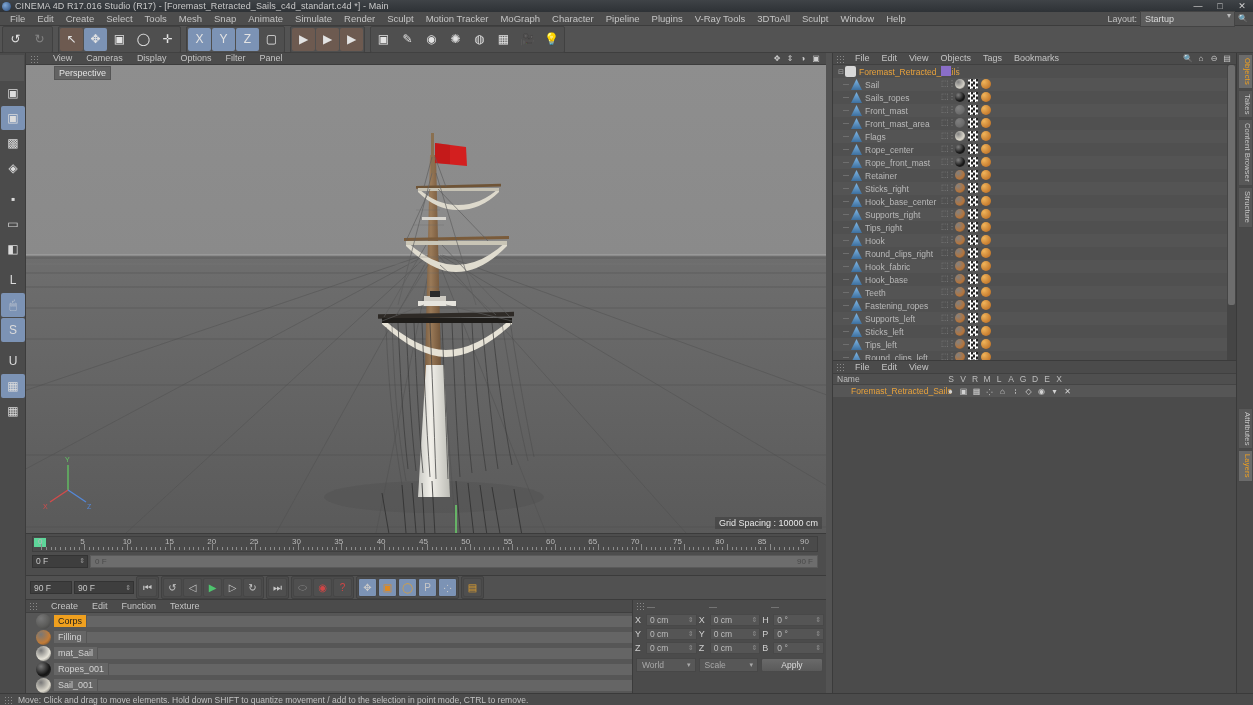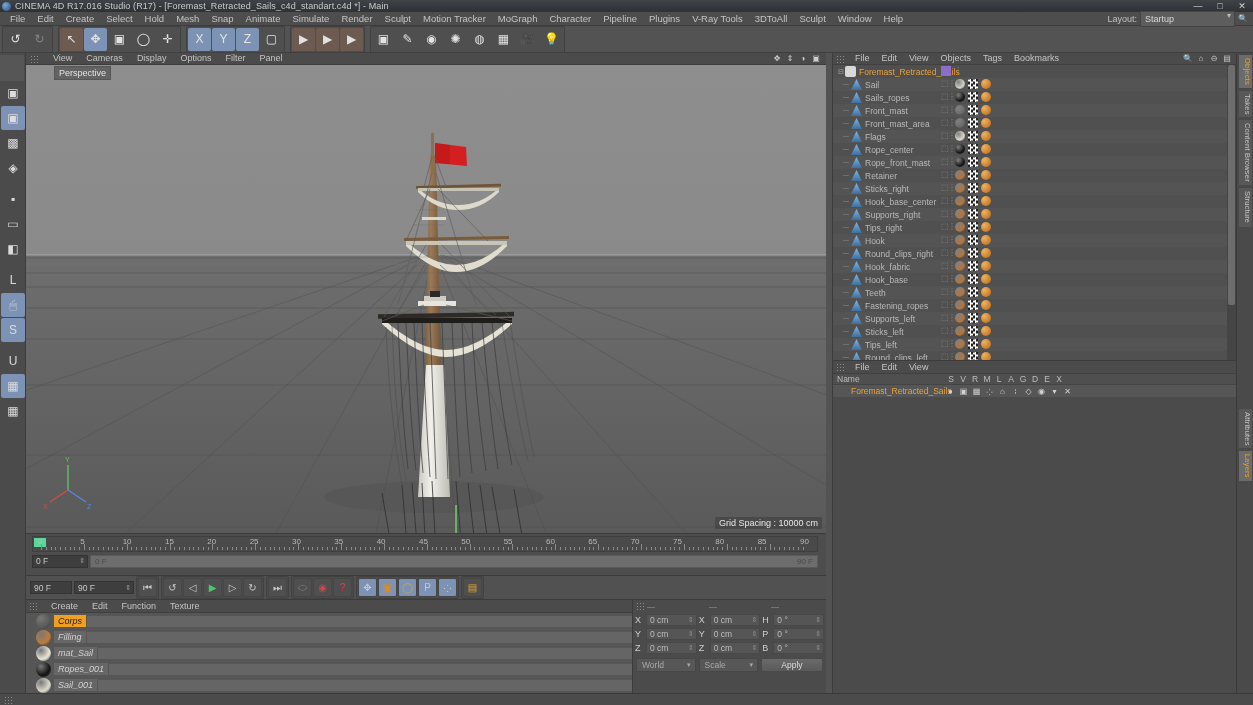--- a/index.html
+++ b/index.html
@@ -92,21 +92,21 @@
 
   
   .matmgr { position:absolute; left:26px; top:546px; width:606px; height:146px; background:#4b4b4b;
     border-top:1px solid #3b3b3b; }
   .mm-menu { height:13px; display:flex; align-items:center; padding-left:18px; background:#4b4b4b;
     border-bottom:1px solid #3f3f3f; position:relative;}
   .mm-menu .menuitem { font-size:9px; padding:0 7px; }
   .mm-list { position:absolute; top:13px; left:0; width:606px; height:133px; background:#565656; padding-left:10px; }
   .mat-row { height:16px; display:flex; align-items:center; }
   .mat-sphere { width:15px; height:15px; border-radius:50%; margin-right:3px; flex:none; }
-  .mat-name { font-size:9px; color:#d2d2d2; background:#666; padding:0px 4px; line-height:12px;font-style:italic; }
+  .mat-name { font-size:9px; color:#d2d2d2; background:#666; padding:0px 4px; line-height:12px; }
   .mat-name.sel { background:#f0a01e; color:#1d1d1d; }
   .mat-strip { flex:1; height:11px; background:#656565; margin-left:1px; }
   .mm-side { position:absolute; left:0; top:13px; width:10px; height:133px; background:#4f4f4f;
     writing-mode:vertical-rl; font-size:7px; color:#8d8d8d; text-align:center; padding-top:30px;}
   .c4d-wm { position:absolute; left:1px; bottom:12px; writing-mode:vertical-rl; transform:rotate(180deg);
     font-size:8px; color:#6e6e6e; letter-spacing:.5px;}
 
   
   .coord { position:absolute; left:632px; top:546px; width:194px; height:146px; background:#4b4b4b;
     border-left:1px solid #3b3b3b; border-top:1px solid #3b3b3b; }
@@ -195,21 +195,21 @@
       <div class="tb-btn">□</div>
       <div class="tb-btn close">✕</div>
     </div>
   </div>
 
   <div class="menubar" id="menubar">
     <div class="menuitem">File</div>
       <div class="menuitem">Edit</div>
       <div class="menuitem">Create</div>
       <div class="menuitem">Select</div>
-      <div class="menuitem">Hold</div>
+      <div class="menuitem">Tools</div>
       <div class="menuitem">Mesh</div>
       <div class="menuitem">Snap</div>
       <div class="menuitem">Animate</div>
       <div class="menuitem">Simulate</div>
       <div class="menuitem">Render</div>
       <div class="menuitem">Sculpt</div>
       <div class="menuitem">Motion Tracker</div>
       <div class="menuitem">MoGraph</div>
       <div class="menuitem">Character</div>
       <div class="menuitem">Pipeline</div>
@@ -1211,14 +1211,15 @@
         <div class="rtab">Takes</div>
         <div class="rtab">Content Browser</div>
         <div class="rtab">Structure</div>
         <div class="rtab" style="margin-top: 180px;">Attributes</div>
         <div class="rtab active">Layers</div>
       </div>
   </div>
 
   <div class="statusbar">
     <div class="sb-grip"></div>
+    <div class="sb-txt">Move: Click and drag to move elements. Hold down SHIFT to quantize movement / add to the selection in point mode, CTRL to remove.</div>
   </div>
 </div>
 
 </body></html>

